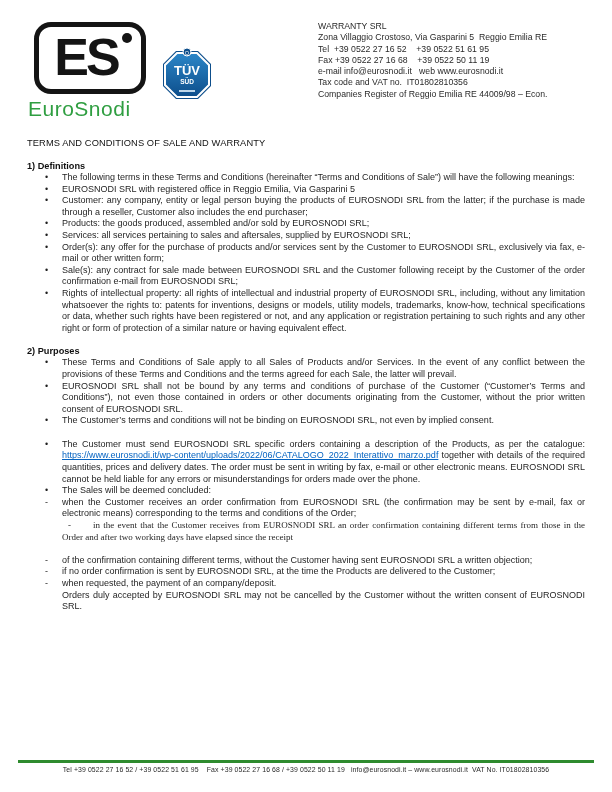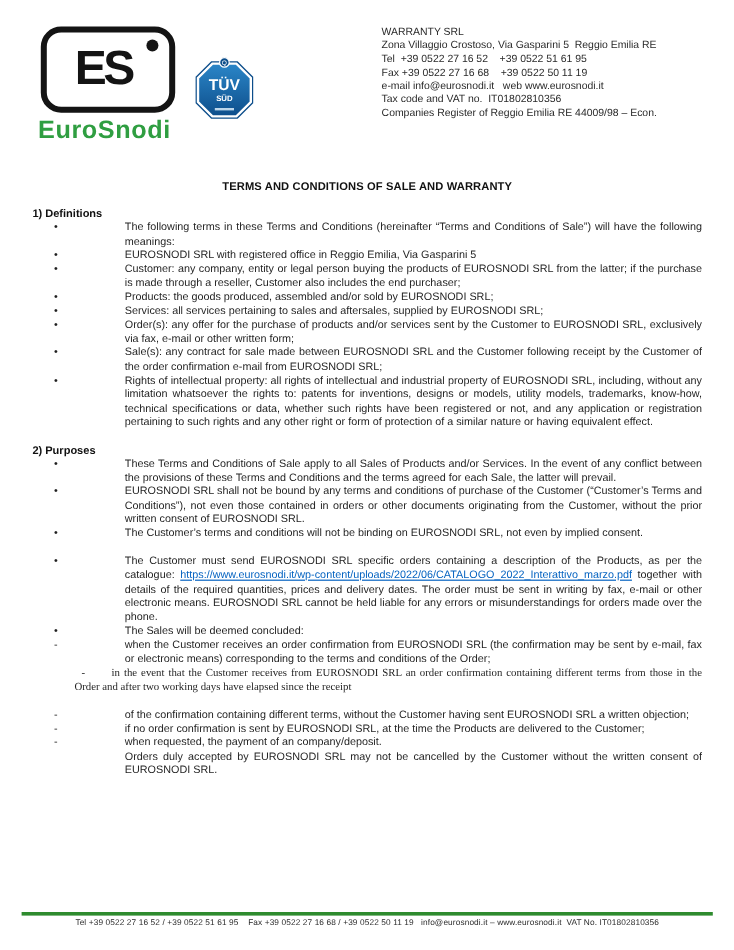--- a/index.html
+++ b/index.html
@@ -17,54 +17,54 @@
   .logo-block{position:absolute;left:28px;top:22px;width:128px;}
   .es-box{
     position:relative;
     width:102px;height:62px;
     margin-left:6px;
     border:5px solid #141414;
     border-radius:17px;
     display:flex;align-items:center;justify-content:center;
   }
   .es-text{
-    font-size:40px;font-weight:bold;letter-spacing:-3px;
+    font-size:52px;font-weight:bold;letter-spacing:-3px;
     color:#141414;transform:translate(-4px,-1px);
   }
   .es-dot{
     position:absolute;top:6px;right:9px;
     width:10px;height:10px;border-radius:50%;
     background:#141414;
   }
   .brand-name{
-    margin-top:3px;text-align:center;width:118px;
-    font-size:21px;font-weight:bold;letter-spacing:0.5px;
+    margin-top:3px;width:118px;
+    font-size:21px;font-weight:normal;letter-spacing:0.5px;
   }
   
   .tuv-badge{position:absolute;left:159px;top:47px;width:56px;height:60px;}
   
   .company-info{
     position:absolute;left:318px;top:21px;width:270px;
     font-size:8.7px;line-height:11.3px;color:#2a2a2a;
   }
   
   .content{position:absolute;left:27px;top:138px;width:558px;}
   .doc-title{
-    text-align:center;font-size:9.3px;font-weight:bold;
-    color:#111;margin:12px 0 13px 0;letter-spacing:0.1px;
+    font-size:9.3px;font-weight:normal;
+    color:#111;margin:0 0 13px 0;letter-spacing:0.1px;
   }
   .section-heading{
     font-size:9.2px;font-weight:bold;color:#111;
     margin:0 0 1px 0;
   }
   .section{margin-top:12px;}
   .section:first-of-type{margin-top:11px;}
   .item{display:flex;font-size:9px;line-height:11.6px;}
   .item .marker{flex:0 0 auto;width:17px;margin-left:18px;color:#1f1f1f;}
-  .item .txt{flex:1;text-align:justify;margin-left:42px;}
+  .item .txt{flex:1;text-align:justify;}
   .item-subdash{
     font-size:9px;line-height:11.6px;
     padding-left:35px;text-indent:6px;text-align:justify;font-family:Liberation Serif, serif;
   }
   .item-subdash .gap{display:inline-block;width:22px;}
   .spacer-line{height:11.6px;}
   a.doc-link{color:#0563c1;text-decoration:underline;}
   
   .footer{position:absolute;left:18px;right:18px;top:760px;}
   .footer-rule{height:3px;background:#2e8b2e;}

